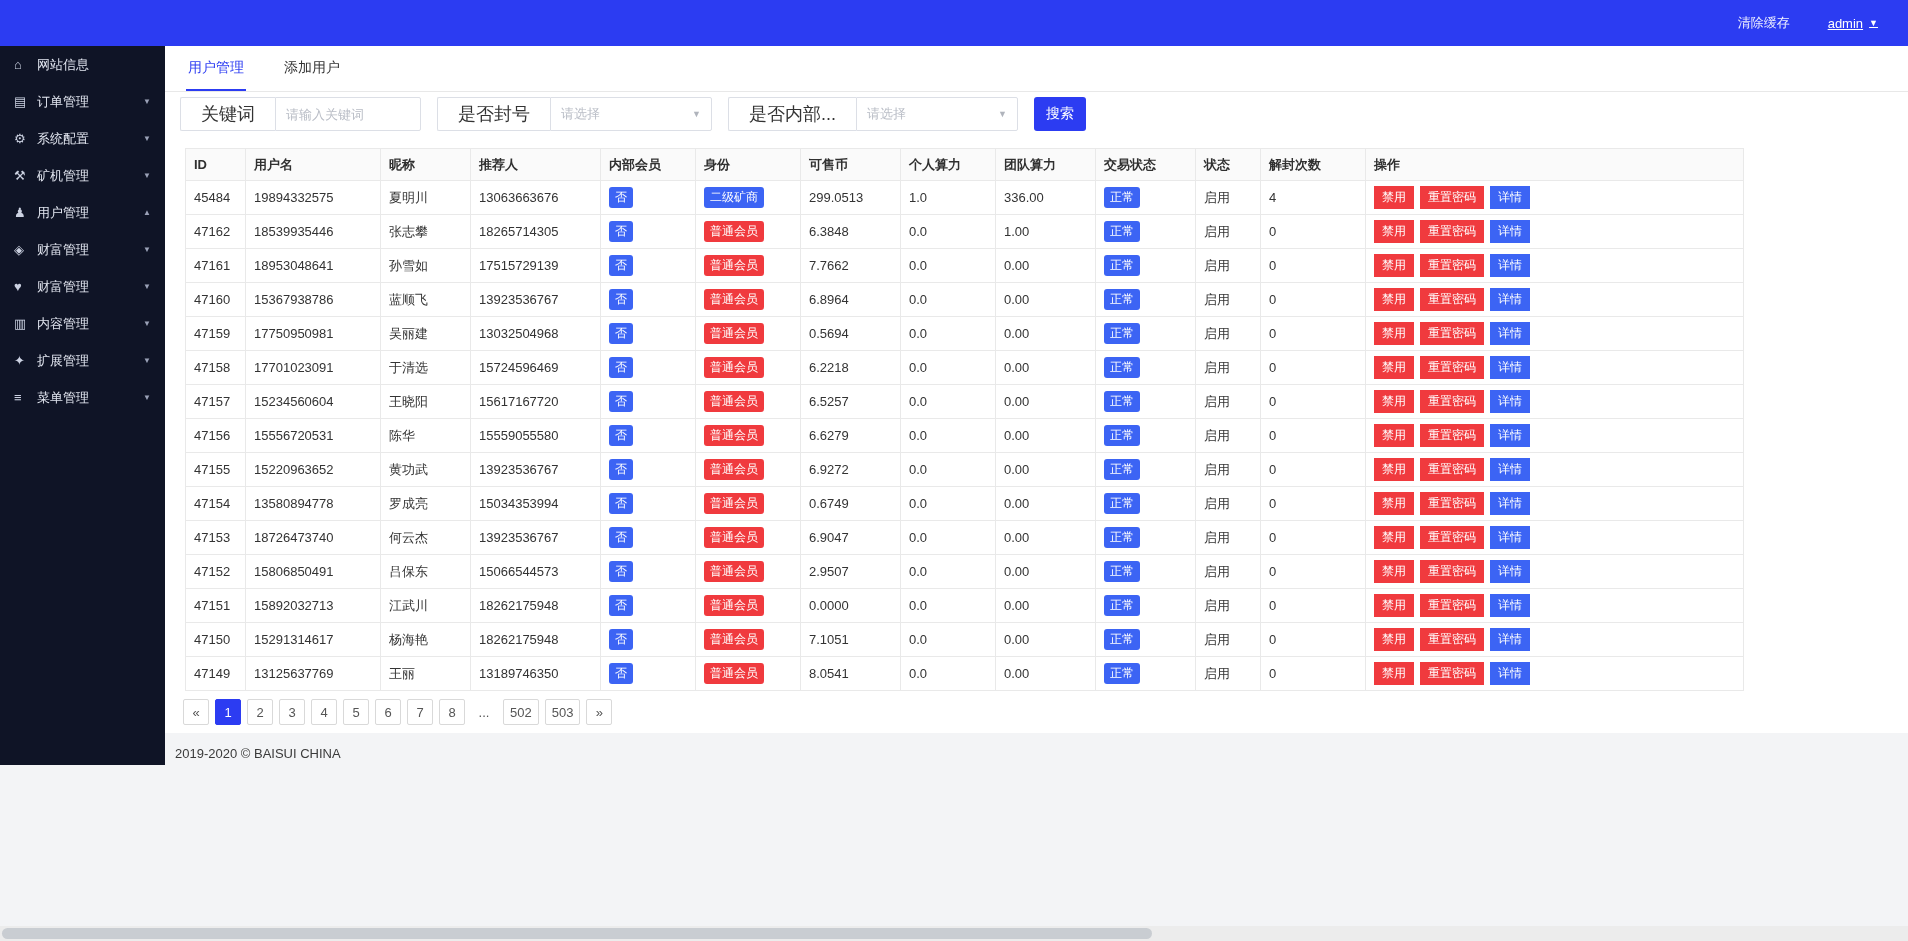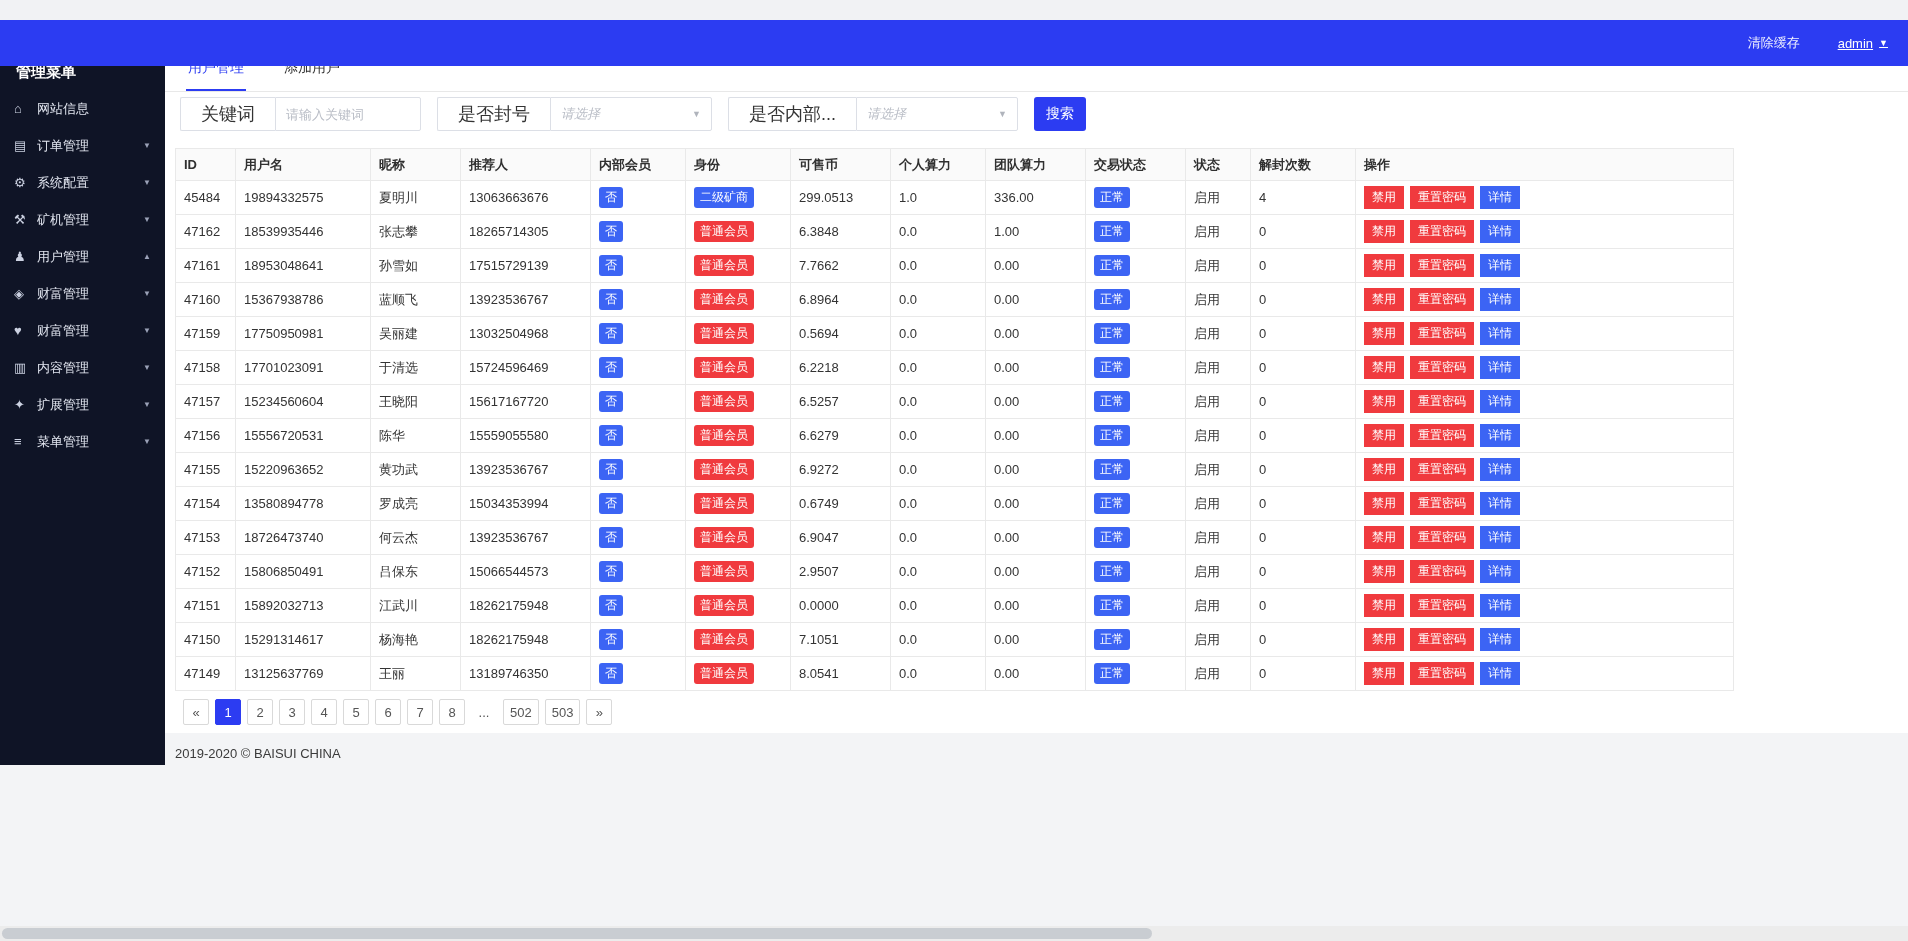--- a/index.html
+++ b/index.html
@@ -9,21 +9,21 @@
     background: #f1f2f4;
     position: relative;
     overflow: hidden;
   }
 
   
   .topbar {
     position: absolute; top: 0; left: 0; width: 1908px; height: 46px;
     background: var(--brand);
     display: flex; align-items: center; justify-content: flex-end;
-    padding-right: 20px; gap: 38px; z-index: 5; margin-top: 20px;
+    padding-right: 30px; gap: 38px; z-index: 5;
   }
   .tb-link { color: rgba(255,255,255,.92); font-size: 13px; cursor: pointer; }
   .tb-user { color: #fff; font-size: 13px; display: flex; align-items: center; gap: 6px; cursor: pointer; text-decoration: underline; }
   .tb-caret { font-size: 9px; }
 
   
   .sidebar {
     position: absolute; top: 46px; left: 0; width: 165px; height: 719px;
     background: var(--sidebar-bg); z-index: 4;
   }
@@ -63,31 +63,31 @@
     background: #fff; border-radius: 2px 0 0 2px; white-space: nowrap;
   }
   .finput {
     width: 146px; border: 1px solid #dcdfe6; padding: 0 10px; font-size: 13px;
     color: #333; border-radius: 0 2px 2px 0; outline: none; font-family: inherit;
   }
   .finput::placeholder { color: #b9bdc6; }
   .fselect {
     width: 162px; border: 1px solid #dcdfe6; display: flex; align-items: center;
     justify-content: space-between; padding: 0 10px; font-size: 13px; color: #b9bdc6;
-    border-radius: 0 2px 2px 0; cursor: pointer; background: #fff; font-style: italic;
+    border-radius: 0 2px 2px 0; cursor: pointer; background: #fff;
   }
   .fselect .sel-caret { color: #b0b4bc; font-size: 9px; }
   .search-btn {
     width: 52px; height: 34px; background: var(--brand); color: #fff; border: none;
     border-radius: 3px; font-size: 14px; cursor: pointer; font-family: inherit;
   }
 
   
   .user-table {
-    margin: 17px 0 0 10px; width: 1558px; border-collapse: collapse;
+    margin: 17px 0 0 20px; width: 1558px; border-collapse: collapse;
     table-layout: fixed; font-size: 13px; color: #333;
   }
   .user-table th, .user-table td {
     border: 1px solid #e9e9e9; padding: 0 8px; text-align: left;
     white-space: nowrap; overflow: hidden;
   }
   .user-table th { background: #fafafa; font-weight: bold; height: 32px; color: #303030; }
   .user-table td { height: 34px; }
   .badge { display: inline-block; padding: 2px 6px; border-radius: 3px; color: #fff; font-size: 12px; }
   .badge.blue { background: var(--badge-blue); }
@@ -122,21 +122,20 @@
 
 <div class="topbar">
   <span class="tb-link">清除缓存</span>
   <span class="tb-user">
     <span>admin</span>
     <span class="tb-caret">▼</span>
   </span>
 </div>
 
 <div class="sidebar">
-  <div class="sb-title">管理菜单</div>
   <div>
       <div class="menu-item">
         <span class="mi-icon">⌂</span>
         <span class="mi-label">网站信息</span>
       </div>
       <div class="menu-item">
         <span class="mi-icon">▤</span>
         <span class="mi-label">订单管理</span>
         <span class="mi-caret">▼</span>
       </div>

